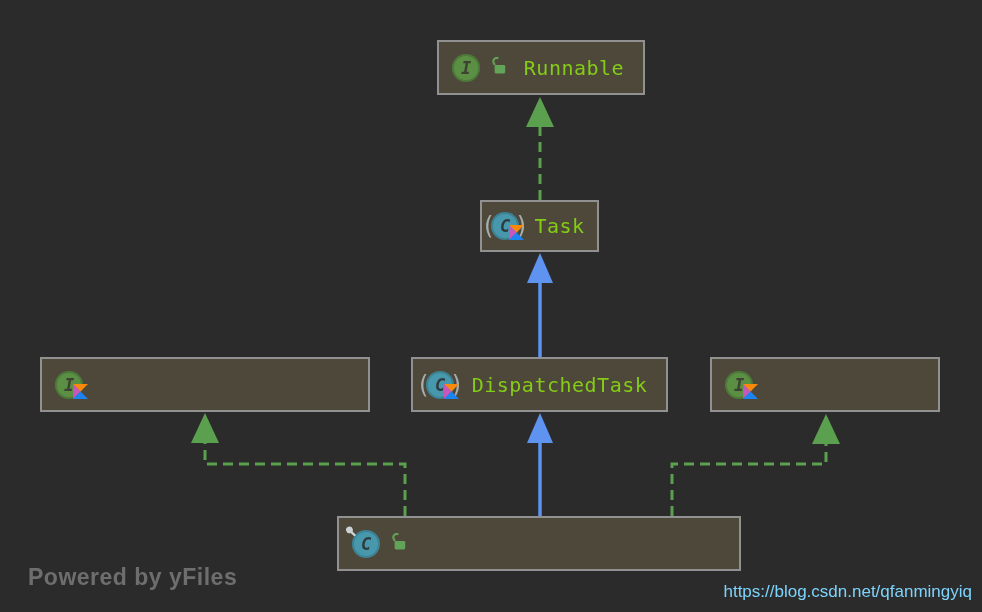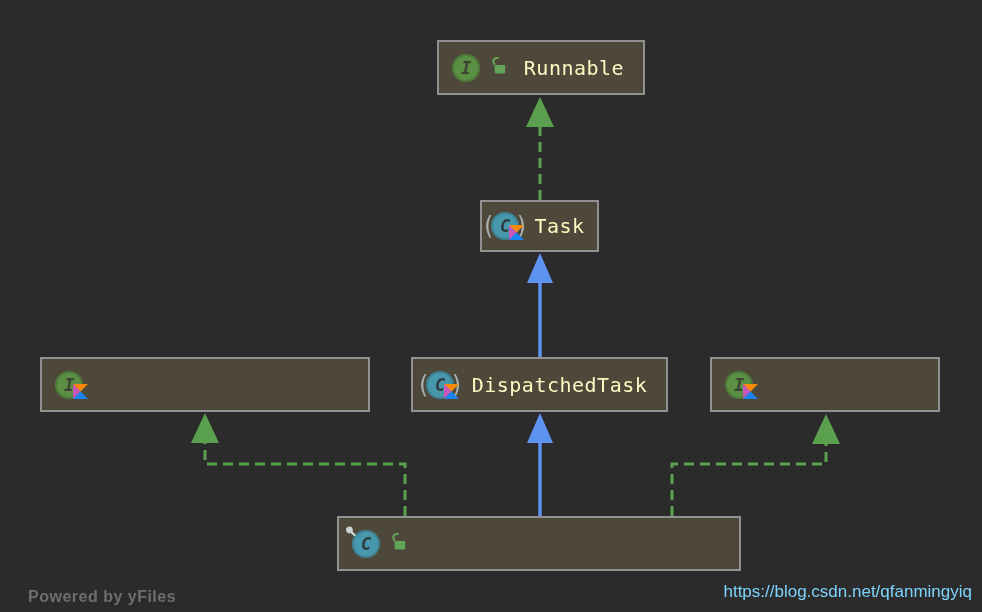--- a/index.html
+++ b/index.html
@@ -16,21 +16,21 @@
     border:2px solid #919191;
     display:flex;
     align-items:center;
     padding:0 12px;
     gap:10px;
   }
   .node .label {
     flex:1;
     text-align:center;
     font-size:20px;
-    color:#fef9c3;
+    color:#84cc16;
     letter-spacing:0.5px;
     white-space:nowrap;
   }
 
   #node-runnable   { left:437px; top:40px;  width:208px; height:55px; }
   #node-task       { left:480px; top:200px; width:119px; height:52px; padding:0 8px; }
   #node-csf        { left:40px;  top:357px; width:330px; height:55px; }
   #node-dtask      { left:411px; top:357px; width:257px; height:55px; }
   #node-cont       { left:710px; top:357px; width:230px; height:55px; }
   #node-dcont      { left:337px; top:516px; width:404px; height:55px; }
@@ -52,21 +52,21 @@
   }
   .paren.l { left:-6px; }
   .paren.r { right:-6px; }
   .kbadge { position:absolute; right:-4px; bottom:-3px; }
   .keymod { position:absolute; left:-5px; top:-6px; transform:rotate(-20deg); }
   .lockicon { flex:0 0 auto; margin-left:-2px; }
 
   .powered {
     position:absolute; left:28px; top:564px;
     font-family:"Liberation Sans", sans-serif;
-    font-size:16px; font-weight:700; color:#6e6e6e; letter-spacing:0.5px;margin-top:24px;
+    font-size:23px; font-weight:700; color:#6e6e6e; letter-spacing:0.5px;
   }
   .wm-url {
     position:absolute; right:10px; top:582px;
     font-family:"Liberation Sans", sans-serif;
     font-size:17px; color:#7dd3fc;
   }
 </style>
 </head>
 <body>
 

